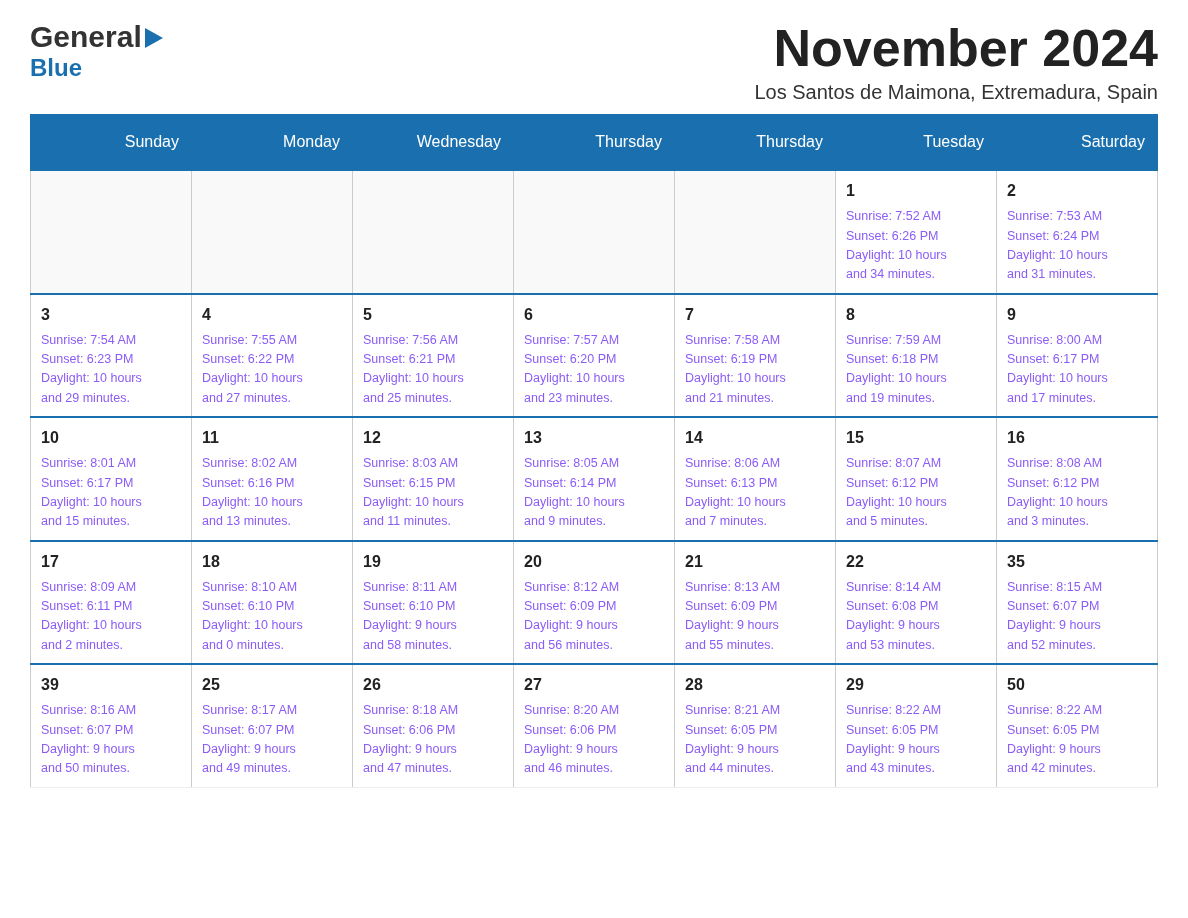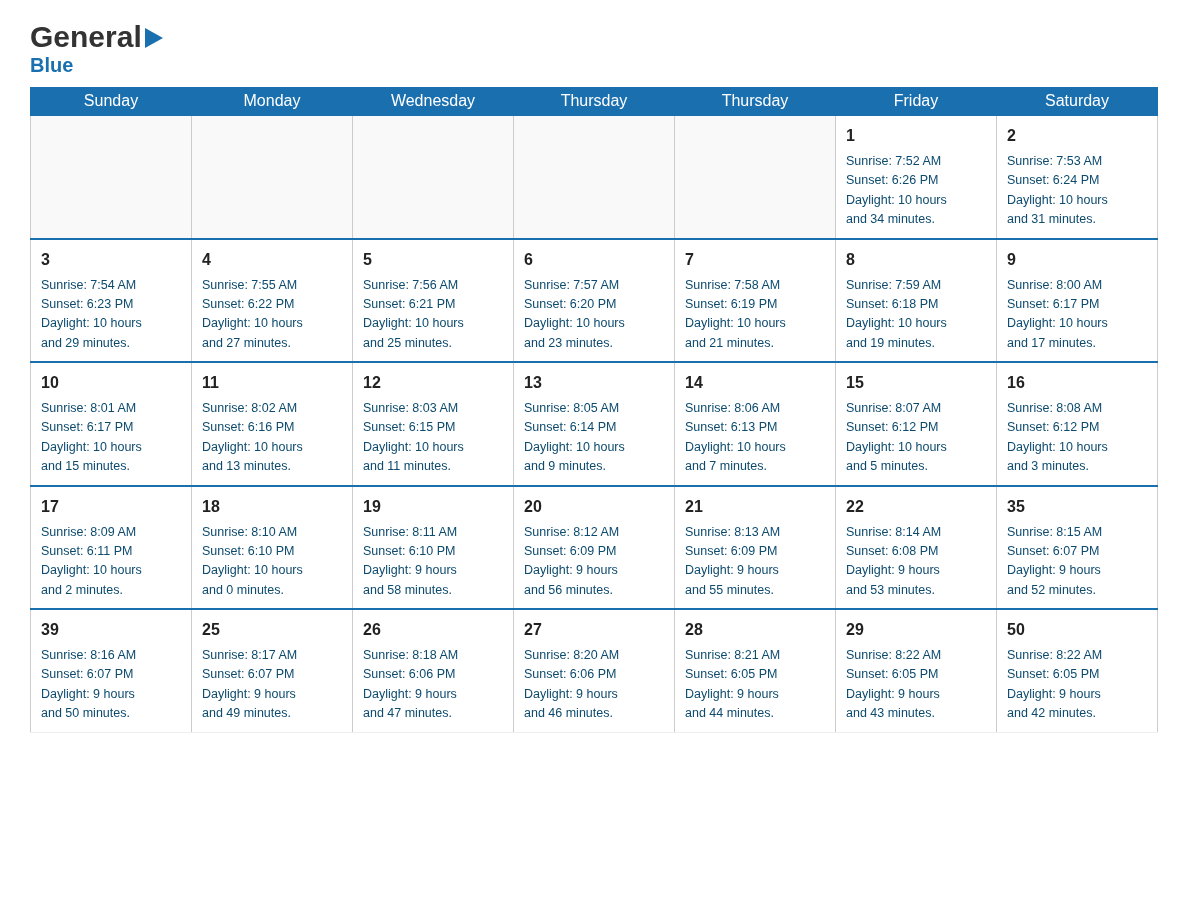--- a/index.html
+++ b/index.html
@@ -42,22 +42,22 @@
     .calendar-table {
       width: 100%;
       border-collapse: collapse;
       margin-top: 10px;
     }
     .calendar-table thead tr {
       background-color: #1a6faf;
     }
     .calendar-table thead th {
       color: #fff;
-      text-align: center;
-      padding: 4px 12px;
+      text-align: right;
+      padding: 18px 12px;
       font-size: 16px;
       font-weight: normal;
       border: 1px solid #1a6faf;
     }
     .calendar-table tbody tr {
       border-top: 2px solid #1a6faf;
     }
     .calendar-table tbody td {
       vertical-align: top;
       padding: 8px 10px;
@@ -72,55 +72,59 @@
     }
     .day-num {
       font-size: 16px;
       font-weight: bold;
       color: #222;
       display: block;
       margin-bottom: 4px;
     }
     .day-info {
       font-size: 12.5px;
-      color: #0c4a6e;
+      color: #8b5cf6;
       line-height: 1.55;
     }
     .empty-cell {
       background: #f9f9f9;
     }
   </style>
 </head>
 <body>
 
 <div class="header-area">
   <div class="logo">
     <div class="logo-line1">
       <span style="font-size:30px;font-weight:bold;color:#333;font-family:Arial,sans-serif;">General</span>
       <span style="display:inline-block;margin-left:3px;margin-top:6px;">
         <svg width="18" height="20" viewBox="0 0 18 20">
           <polygon points="0,0 18,10 0,20" fill="#1a6faf"></polygon>
         </svg>
       </span>
     </div>
     <div>
-      <span style="font-size:20px;font-weight:bold;color:#1a6faf;font-family:Arial,sans-serif;">Blue</span>
+      <span style="font-size:24px;font-weight:bold;color:#1a6faf;font-family:Arial,sans-serif;">Blue</span>
     </div>
+  </div>
+  <div class="title-area">
+    <div class="month-title">November 2024</div>
+    <div class="location-title">Los Santos de Maimona, Extremadura, Spain</div>
   </div>
 </div>
 
 <table class="calendar-table">
   <thead>
     <tr>
     <th>Sunday</th>
         <th>Monday</th>
         <th>Wednesday</th>
         <th>Thursday</th>
         <th>Thursday</th>
-        <th>Friday</th>
+        <th>Tuesday</th>
         <th>Saturday</th>
       </tr>
   </thead>
   <tbody id="calendar-body">
   <tr>
         <td class="empty-cell"></td>
         <td class="empty-cell"></td>
         <td class="empty-cell"></td>
         <td class="empty-cell"></td>
         <td class="empty-cell"></td>

